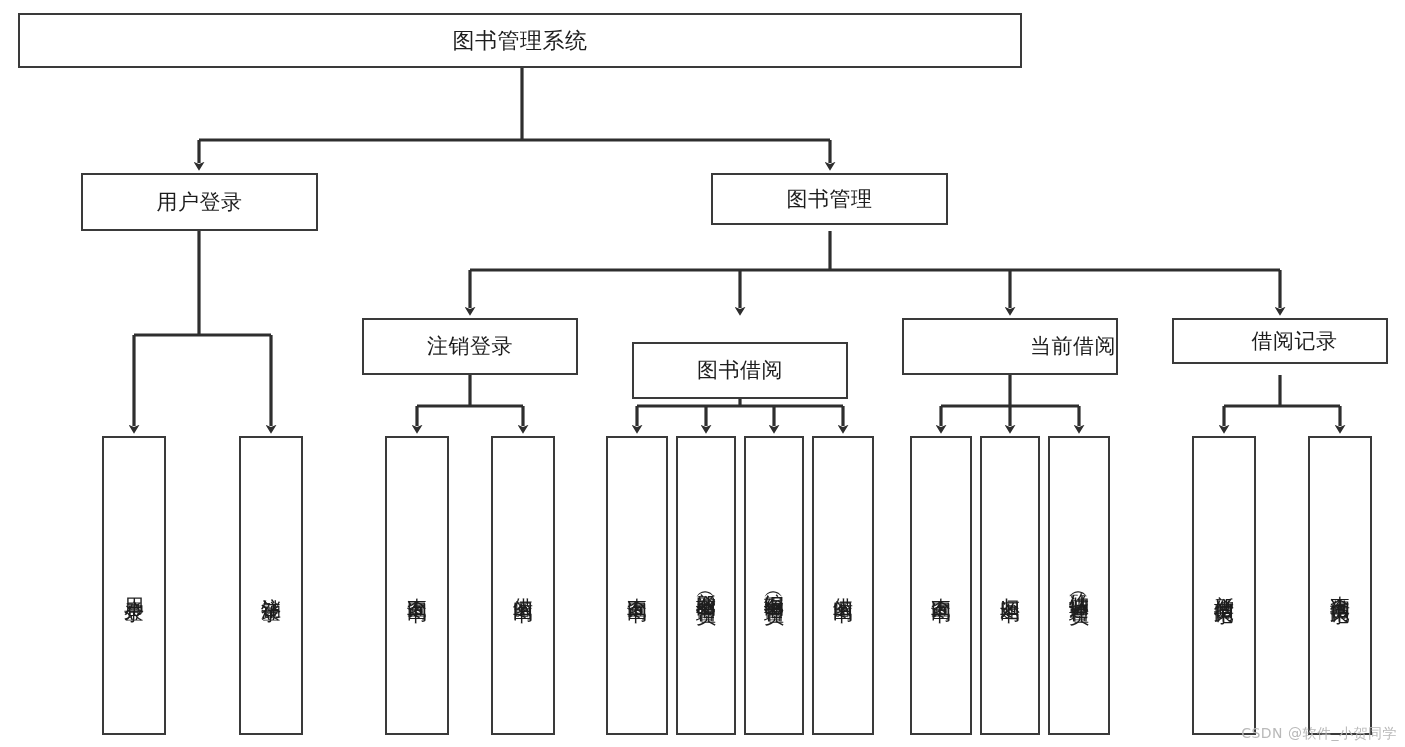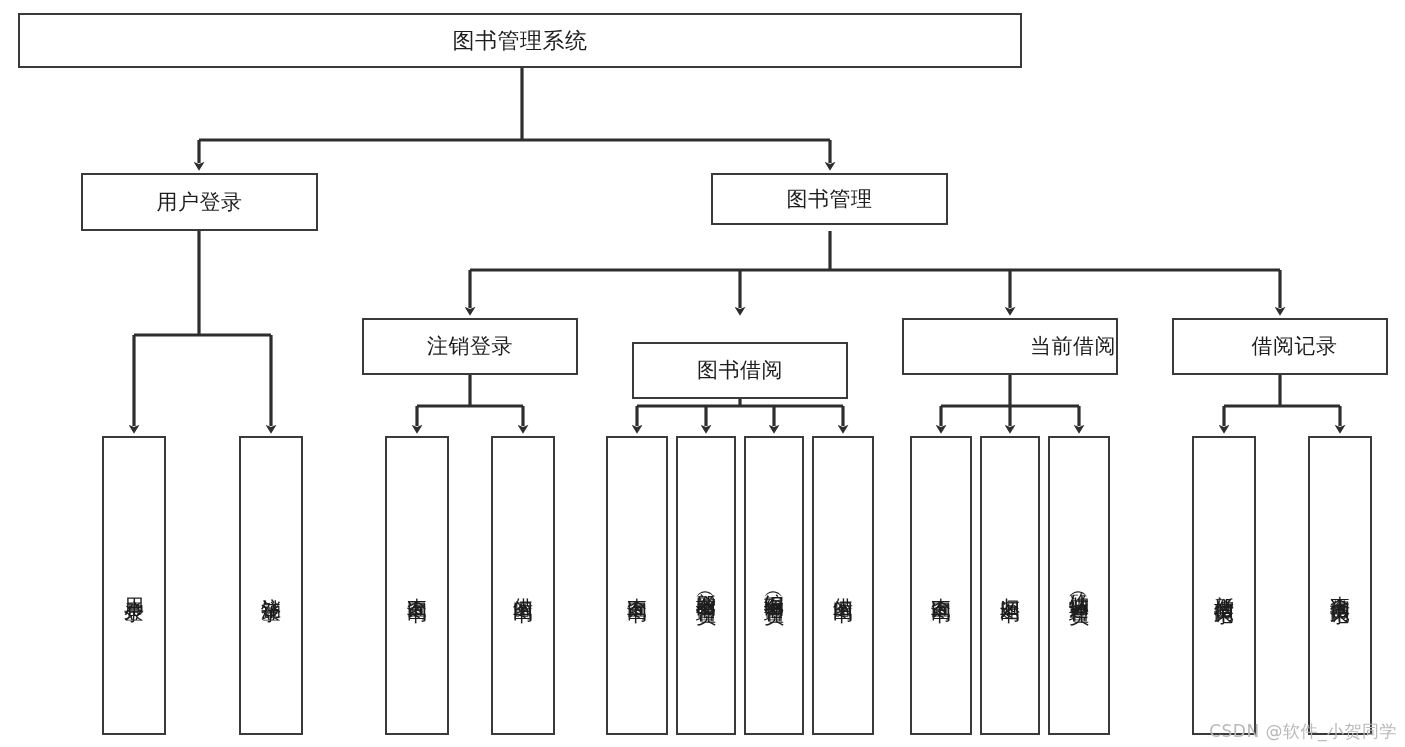--- a/index.html
+++ b/index.html
@@ -56,21 +56,21 @@
     line-height: 1.35;
     letter-spacing: 2px;
     white-space: normal;
     max-height: 272px;
   }
   #watermark {
     position: absolute;
     right: 8px;
     bottom: 4px;
     color: #b9b9b9;
-    font-size: 17px;
+    font-size: 14px;
     letter-spacing: 0.5px;
     z-index: 5;
     white-space: nowrap;
   }
 </style>
 </head>
 <body>
 
 <div id="diagram-root">
 
@@ -137,21 +137,21 @@
 
   <div class="node" style="left:362px; top:318px; width:216px; height:57px;">
     <span class="node-label">注销登录</span>
   </div>
   <div class="node" style="left:632px; top:318px; width:216px; height:57px;margin-top:24px;">
     <span class="node-label">图书借阅</span>
   </div>
   <div class="node" style="left:902px; top:318px; width:216px; height:57px;justify-content:flex-end;">
     <span class="node-label">当前借阅</span>
   </div>
-  <div class="node" style="left:1172px; top:318px; width:216px; height:57px;padding-left:29px;">
+  <div class="node" style="left:1172px; top:318px; width:216px; height:46px;padding-left:29px;">
     <span class="node-label">借阅记录</span>
   </div>
 
   <div class="node leaf" style="left:102px; top:436px; width:64px; height:299px;">
     <span class="node-label">用户登录</span>
   </div>
   <div class="node leaf" style="left:239px; top:436px; width:64px; height:299px;">
     <span class="node-label">注销登录</span>
   </div>
 

